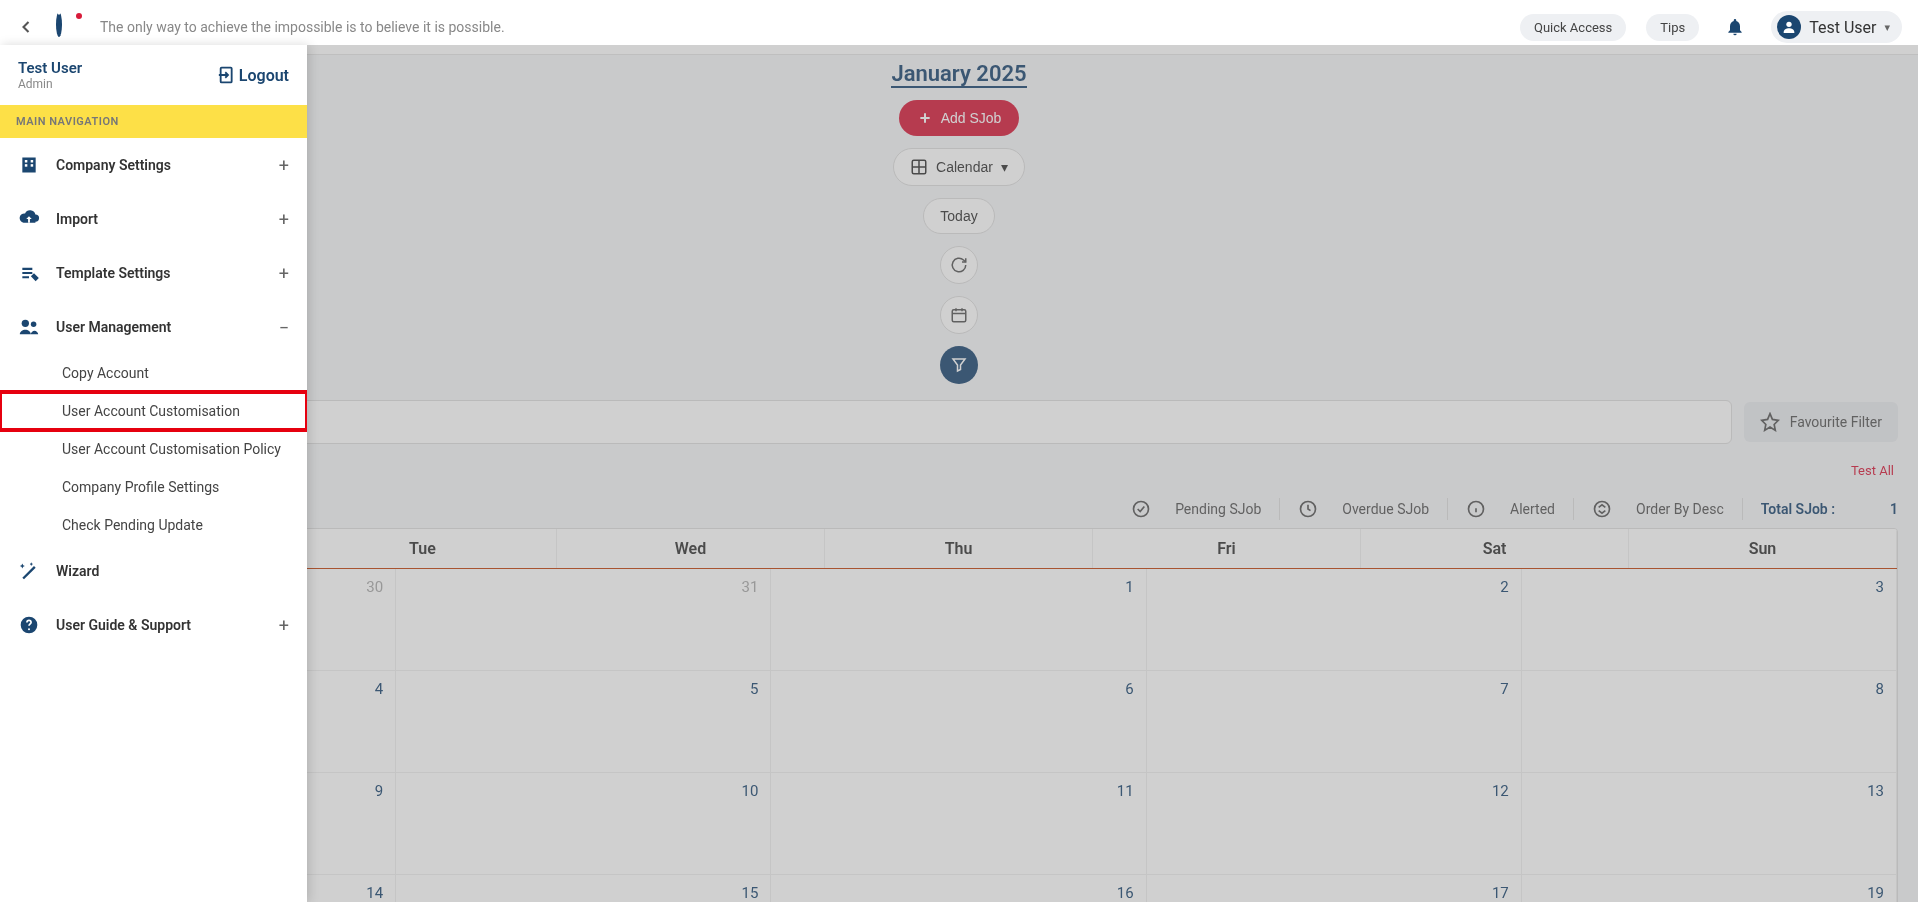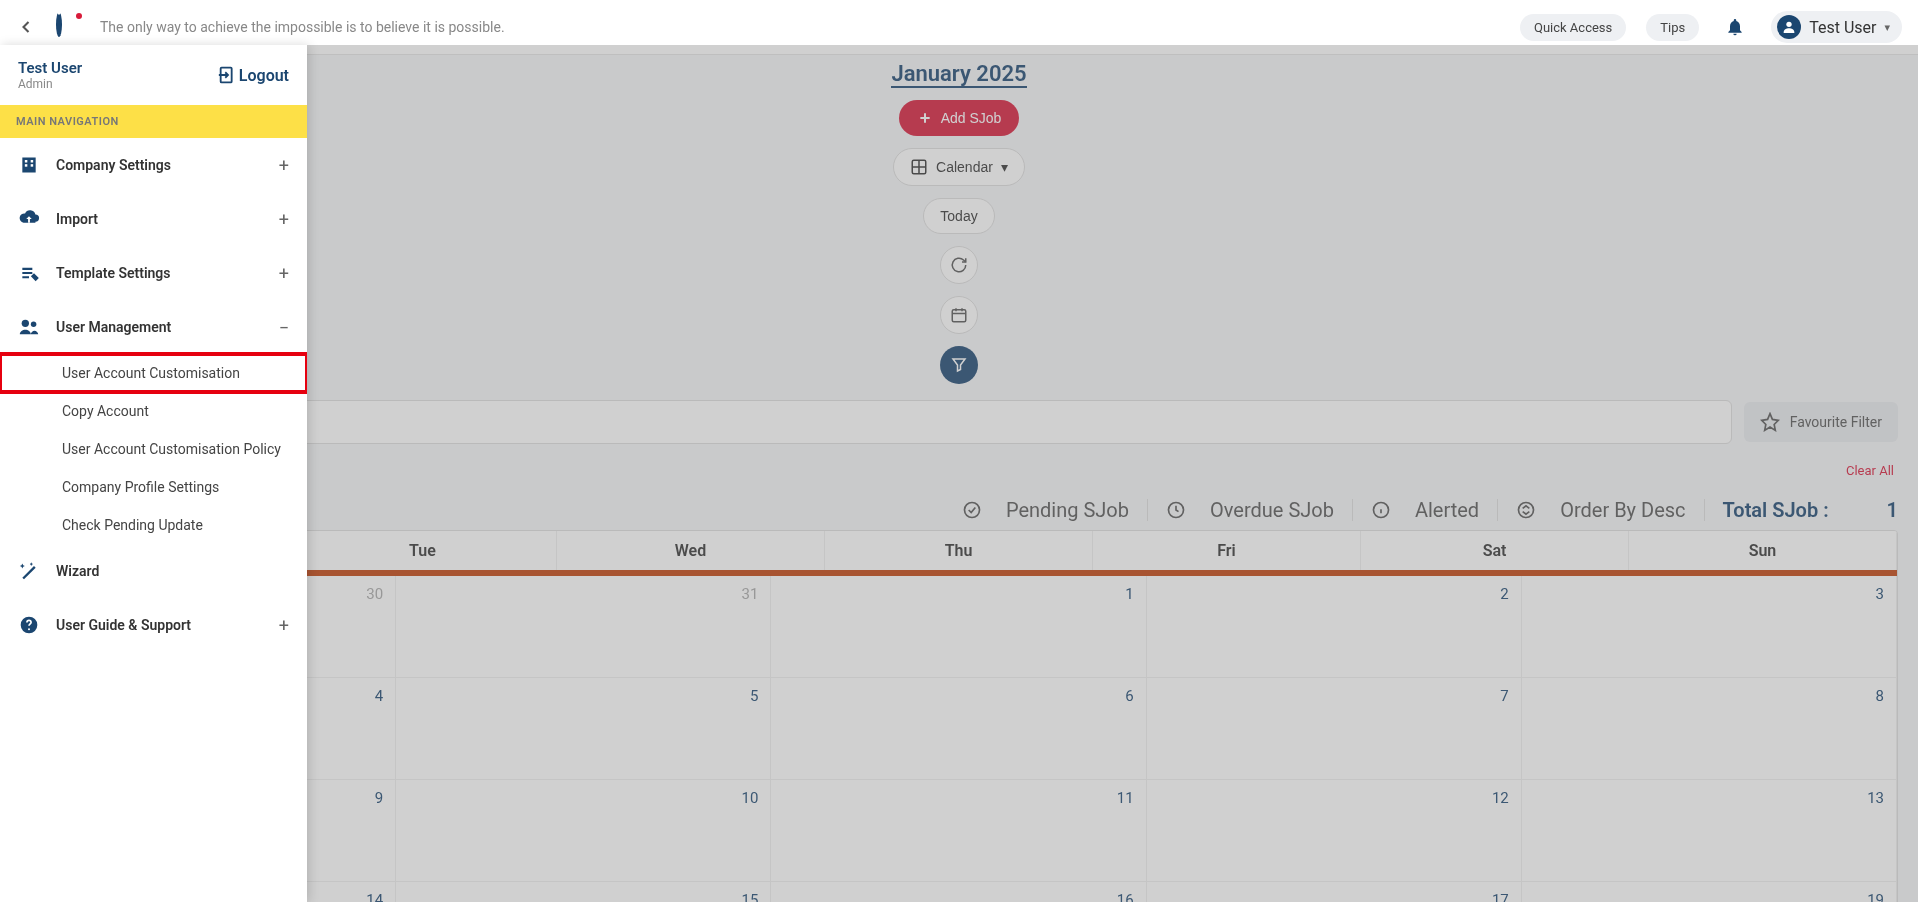--- a/index.html
+++ b/index.html
@@ -31,26 +31,26 @@
 
 .filter-row { margin: 0 20px 10px; display: flex; gap: 12px; align-items: center; }
 .filter-box { flex: 1; border: 1px solid #ddd; border-radius: 6px; background: #fff; height: 44px; }
 .fav-filter { background: #e9ebee; border-radius: 6px; padding: 10px 16px; display: flex; align-items: center; gap: 10px; color: #555; font-size: 14px; cursor: pointer; }
 
 .chips-row { margin: 0 20px 12px; display: flex; gap: 8px; align-items: center; }
 .chip { background: #e9ebee; border-radius: 4px; padding: 8px 12px; font-size: 14px; color: #444; cursor: pointer; }
 .clear-all { margin-left: auto; color: #d81b3a; font-size: 13px; cursor: pointer; padding-right: 4px; }
 
 .status-row { margin: 6px 20px 8px; display: flex; align-items: center; gap: 18px; justify-content: flex-end; }
-.status-item { display: flex; align-items: center; gap: 24px; color: #555; font-size: 20px; }
+.status-item { display: flex; align-items: center; gap: 24px; color: #555; font-size: 14px; }
 .divider-v { width: 1px; height: 22px; background: #ddd; }
 .total { font-weight: 600; color: #1b4670; }
 
 .calendar { margin: 0 20px; border: 1px solid #ddd; border-radius: 4px; overflow: hidden; }
-.cal-head { display: grid; grid-template-columns: repeat(7, 1fr); background: #fff; border-bottom: 6px solid #c2410c; }
+.cal-head { display: grid; grid-template-columns: repeat(7, 1fr); background: #fff; border-bottom: 1px solid #c2410c; }
 .cal-head div { padding: 10px; text-align: center; font-weight: 600; color: #333; border-right: 1px solid #eee; }
 .cal-body { display: grid; grid-template-columns: repeat(5, 1fr); }
 .cal-cell { min-height: 102px; border-right: 1px solid #eee; border-bottom: 1px solid #eee; padding: 8px 12px; text-align: right; background: #fff; position: relative; }
 .cal-cell .num { color: #1b4670; font-size: 15px; }
 .cal-cell.other .num { color: #aaa; }
 .cal-cell.today { background: #e6e0b8; }
 
 .sidebar { position: absolute; top: 45px; left: 0; bottom: 0; width: 307px; background: #fff; box-shadow: 2px 0 10px rgba(0,0,0,0.15); z-index: 20; overflow-y: auto; }
 .sb-user { padding: 14px 18px; display: flex; align-items: center; justify-content: space-between; }
 .sb-user .name { color: #1b4670; font-weight: 600; font-size: 15px; }
@@ -144,21 +144,21 @@
       <svg width="20" height="20" viewBox="0 0 24 24" fill="none" stroke="#555" stroke-width="2">
           <path d="M12 2l2.9 6.9L22 10l-5 4.9 1.4 7.1L12 18l-6.4 4 1.4-7.1L2 10l7.1-1.1z"></path>
         </svg>
       <span>Favourite Filter</span>
     </div>
   </div>
 
   <div class="chips-row">
     <span class="chip">=  Assign</span>
     <span class="chip">Filter by User  =  9 Selected</span>
-    <span class="clear-all">Clear All</span>
+    <span class="clear-all">Test All</span>
   </div>
 
   <div class="status-row">
     <span class="status-item">
       <svg width="20" height="20" viewBox="0 0 24 24" fill="none" stroke="currentColor" stroke-width="2">
           <circle cx="12" cy="12" r="9"></circle>
           <path d="M8 12l3 3 5-6"></path>
         </svg>
       <span>Pending SJob</span>
     </span>
@@ -294,22 +294,22 @@
         <svg width="22" height="22" viewBox="0 0 24 24" fill="currentColor">
           <circle cx="8" cy="8" r="4"></circle>
           <circle cx="17" cy="9" r="3"></circle>
           <path d="M2 20c0-3 3-5 6-5s6 2 6 5zM14 20c0-2 2-4 4-4s4 2 4 4z"></path>
         </svg>
       </span>
     <span>User Management</span>
     <span class="exp">−</span>
   </div>
 
+  <div class="sb-sub">Copy Account</div>
   <div class="sb-sub highlight">User Account Customisation</div>
-  <div class="sb-sub">Copy Account</div>
   <div class="sb-sub">User Account Customisation Policy</div>
   <div class="sb-sub">Company Profile Settings</div>
   <div class="sb-sub">Check Pending Update</div>
 
   <div class="sb-item">
     <span class="sb-icon">
         <svg width="20" height="20" viewBox="0 0 24 24" fill="currentColor">
           <path d="M4 20L18 6l2 2L6 22z"></path>
           <path d="M3 5l1-2 1 2 2 1-2 1-1 2-1-2-2-1zM14 3l.7-1.5L15.4 3l1.5.7-1.5.7-.7 1.5-.7-1.5L13 3.7z"></path>
         </svg>

